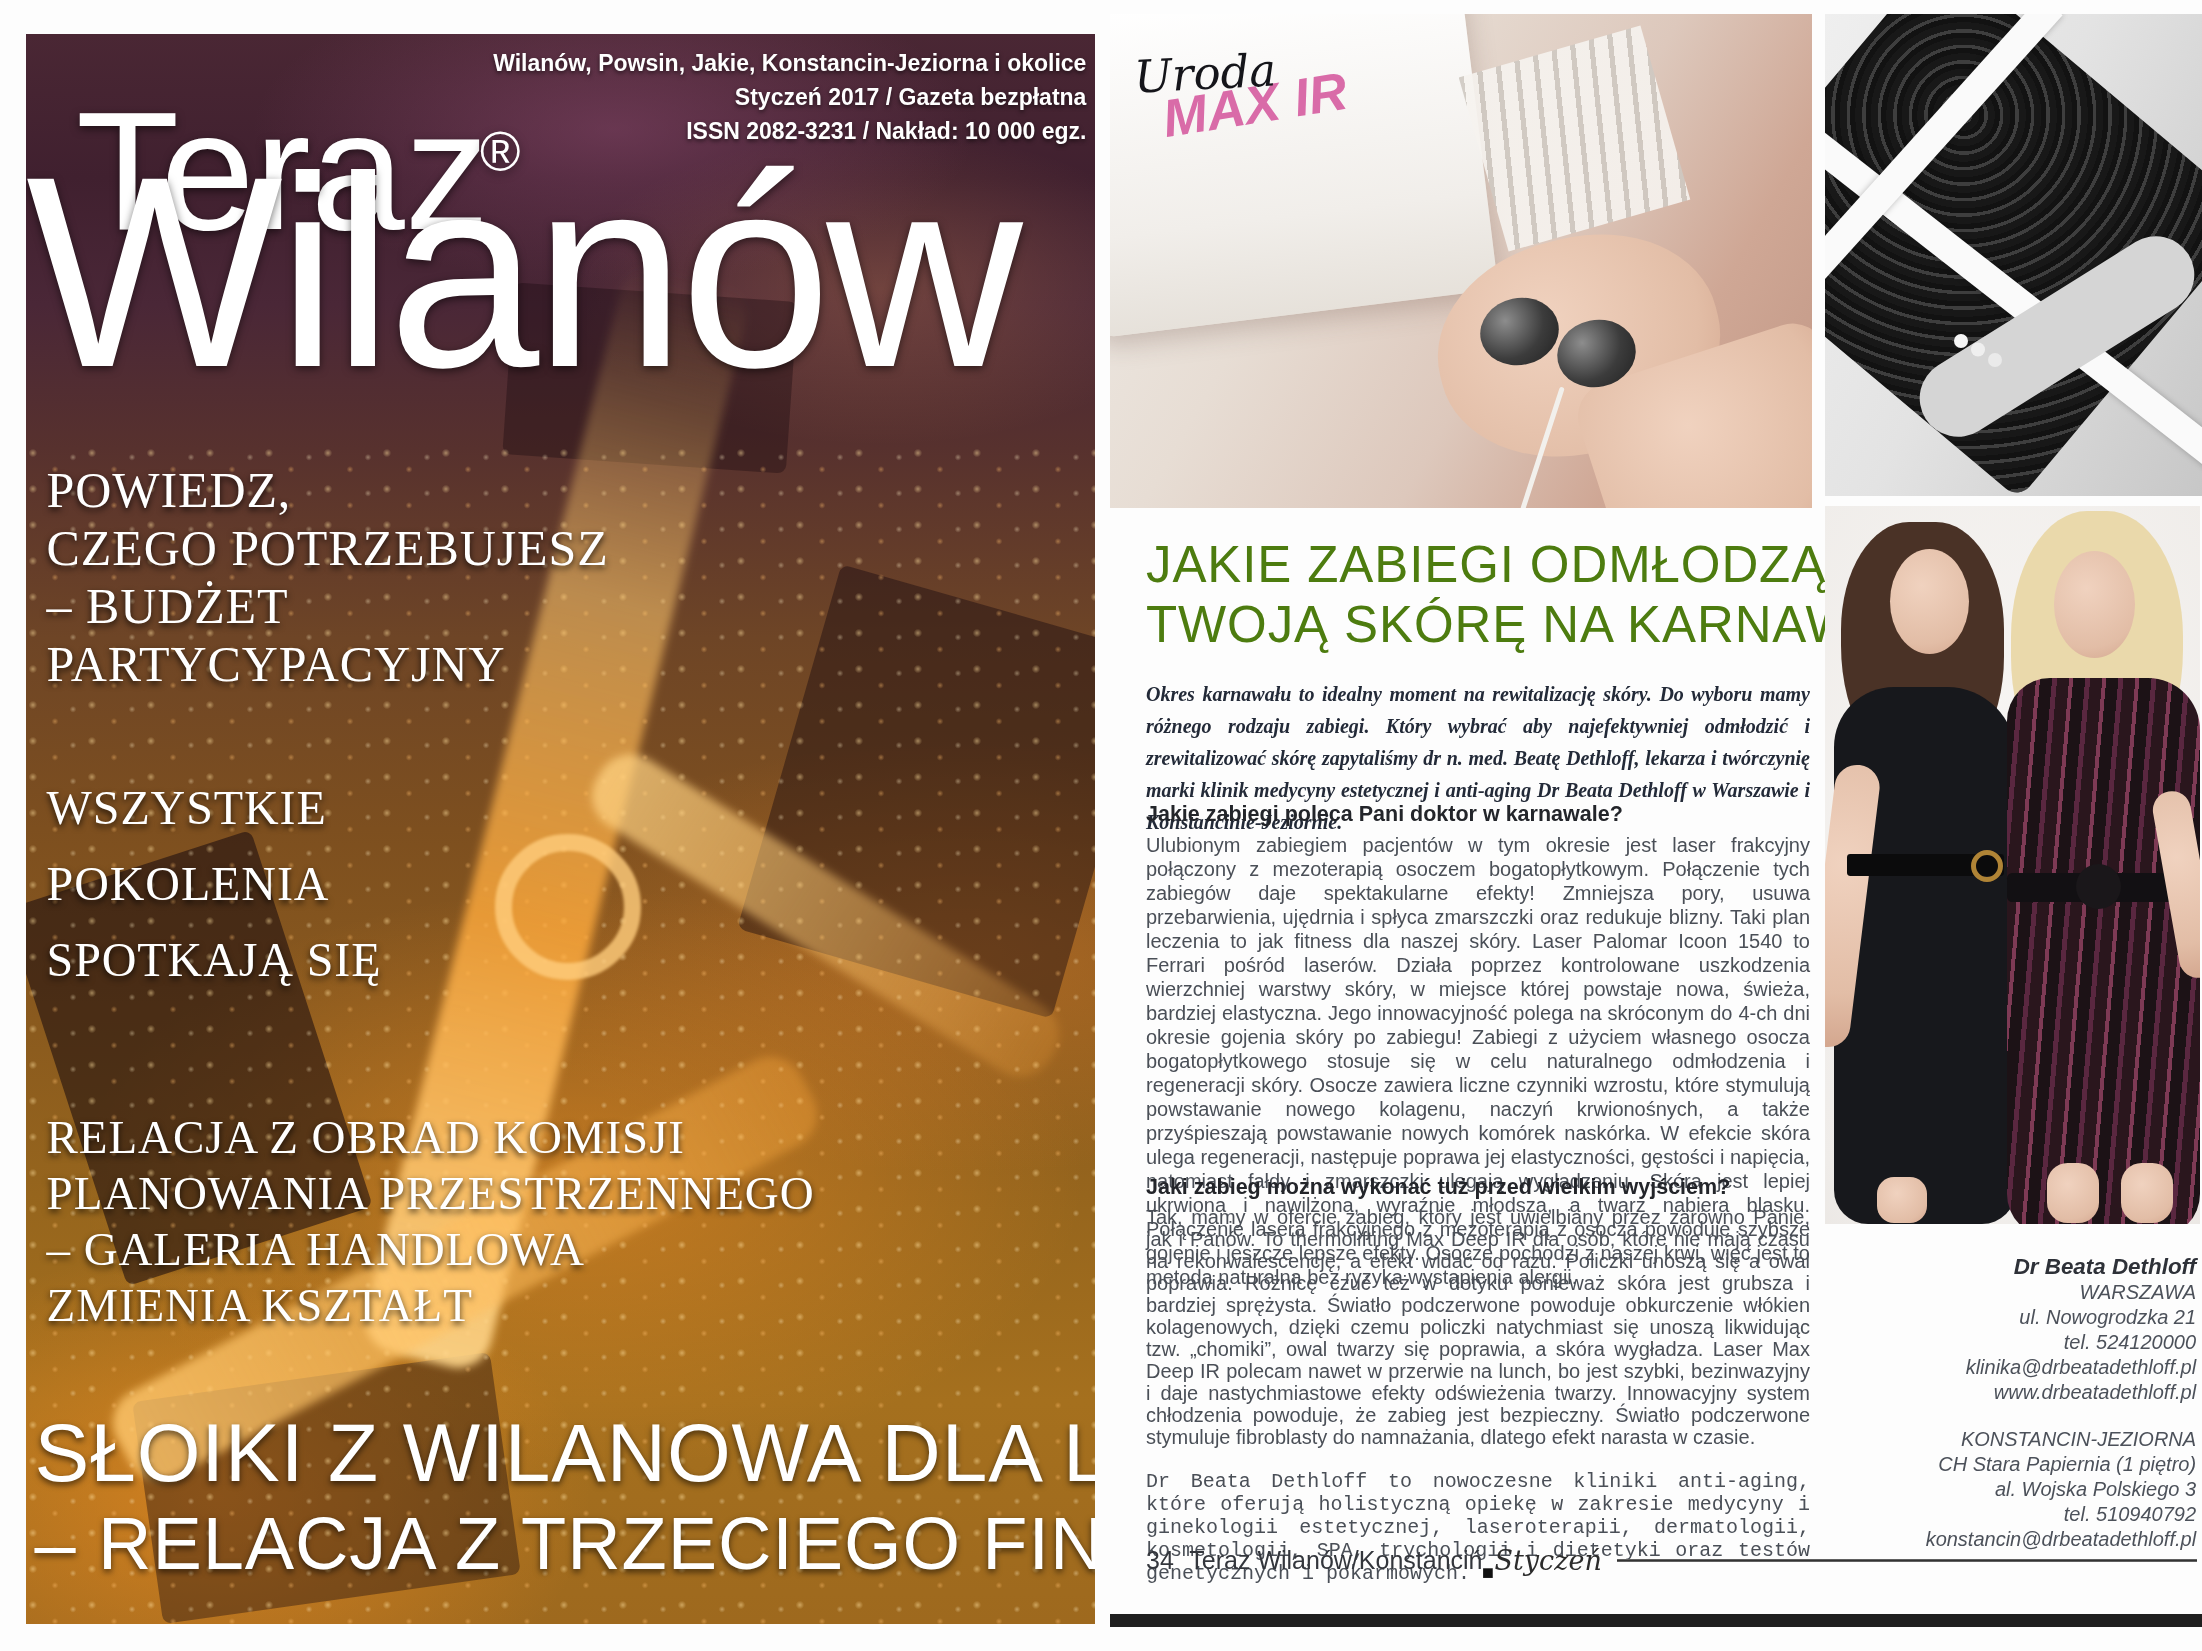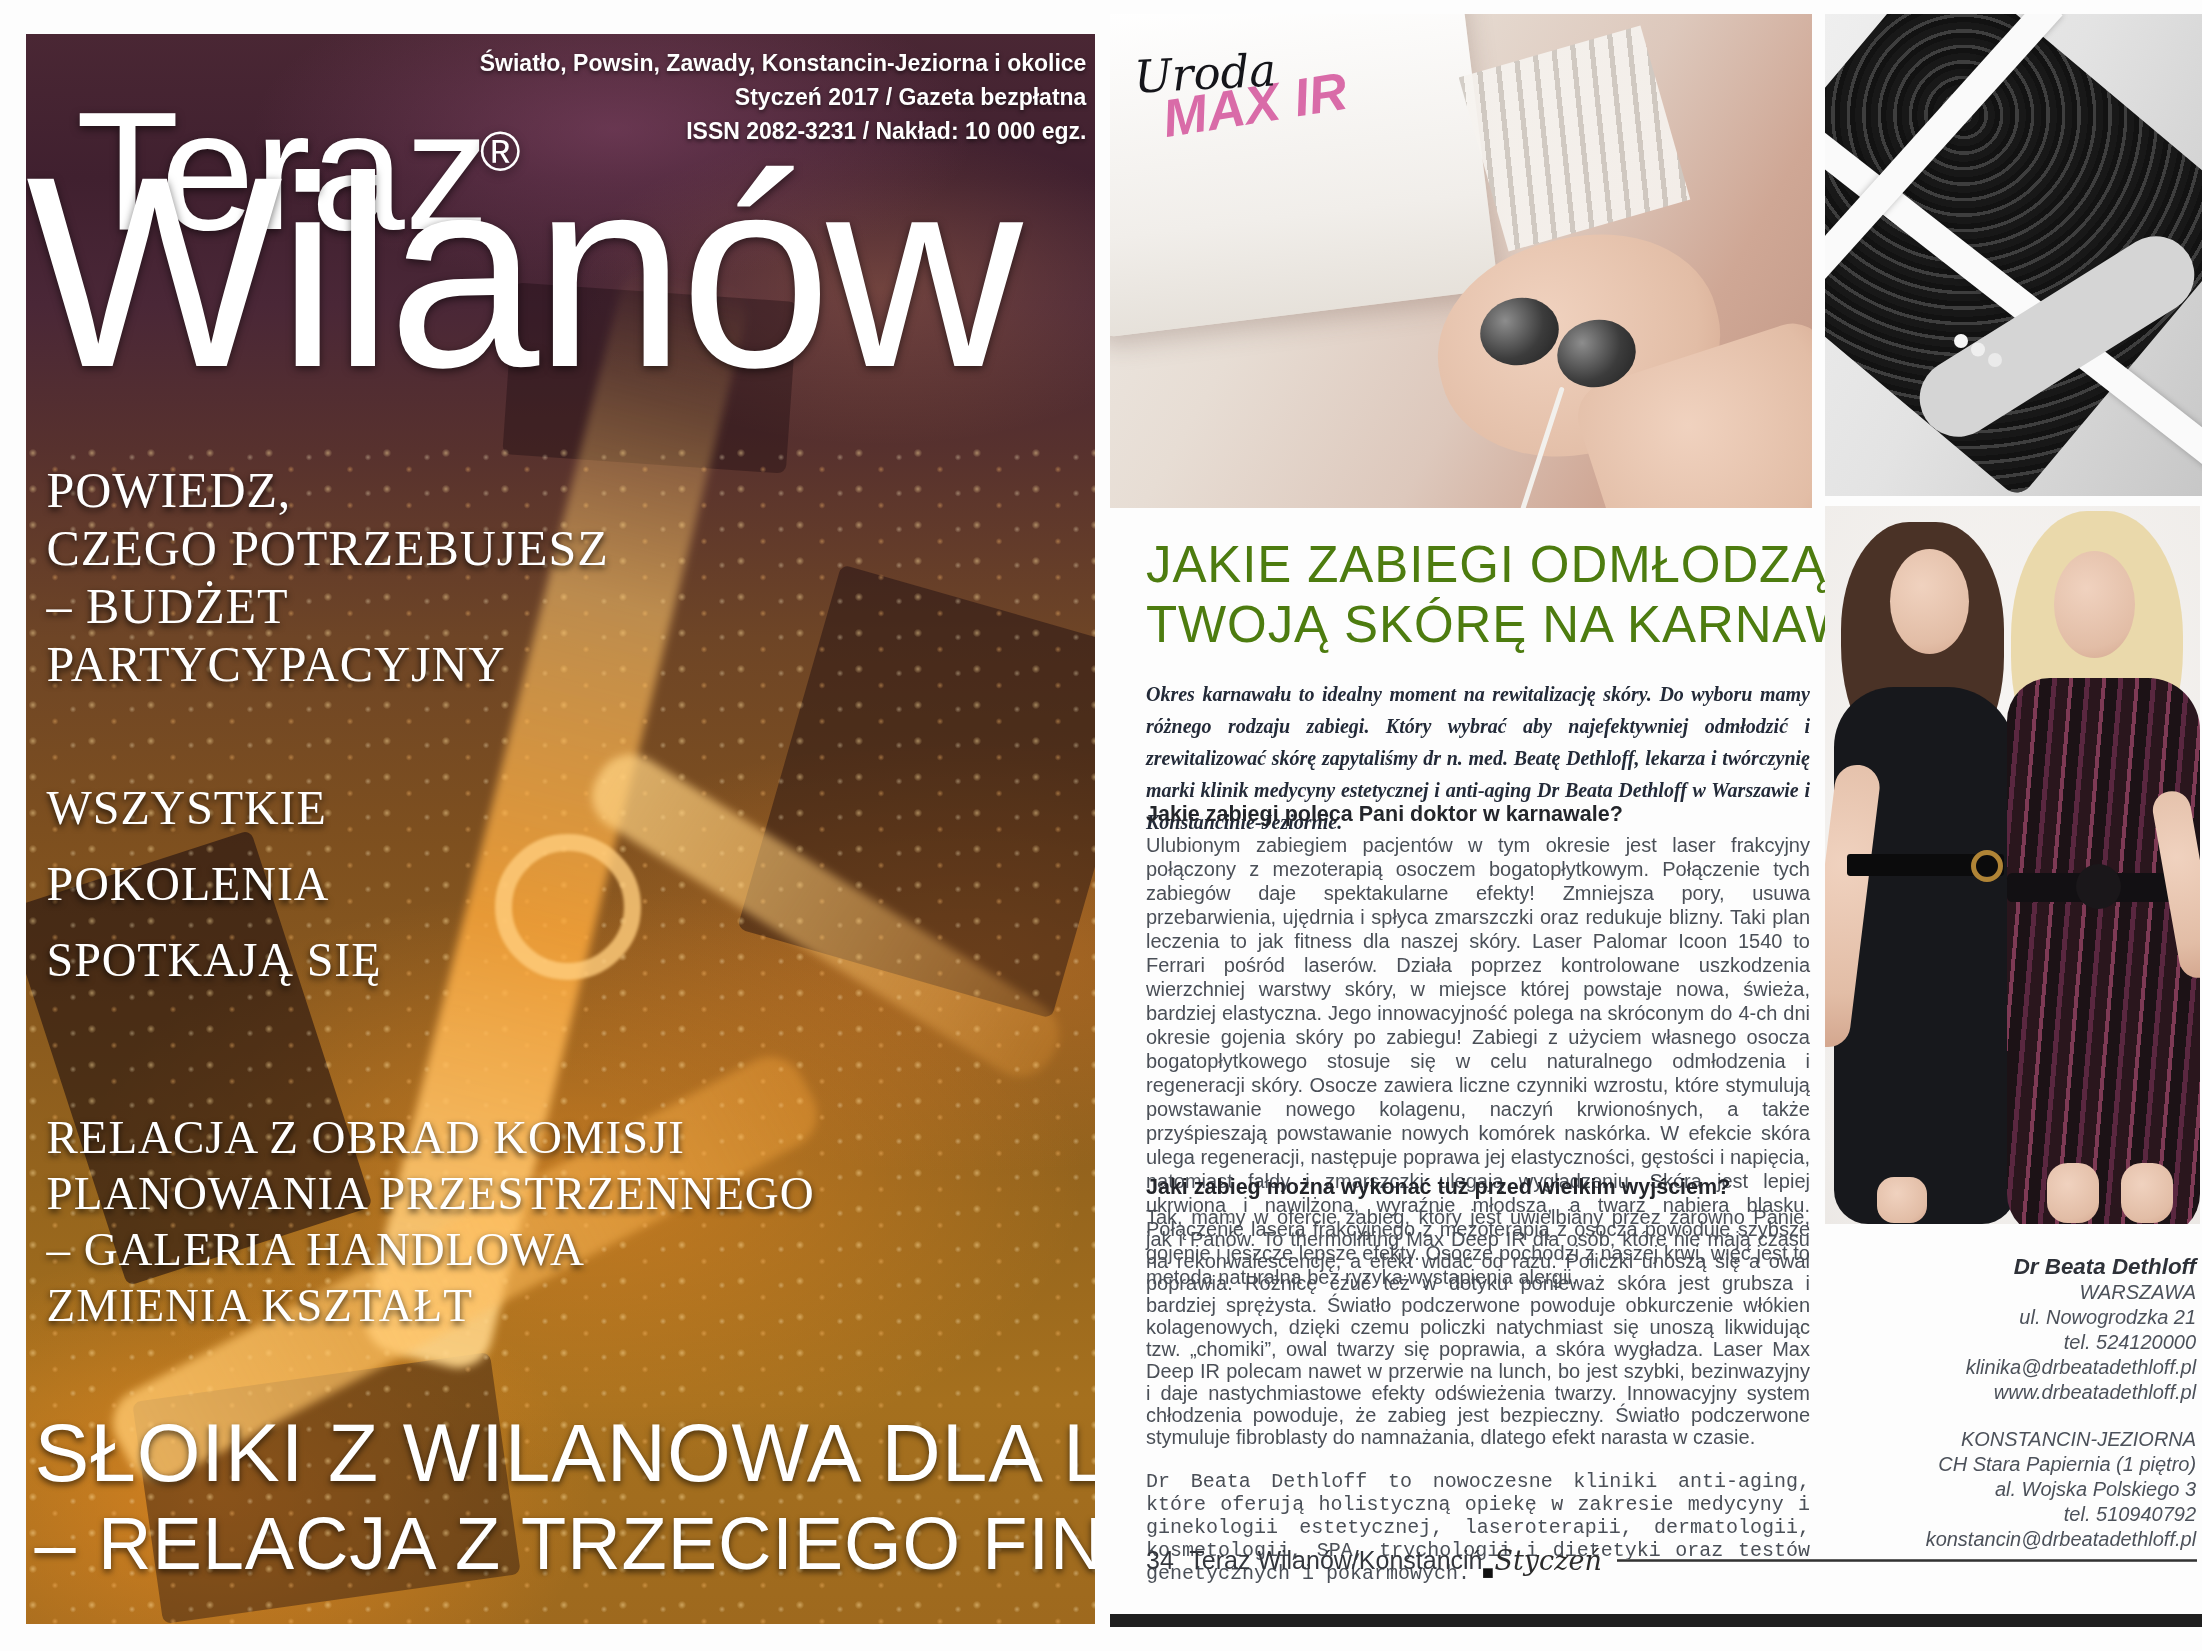--- a/index.html
+++ b/index.html
@@ -81,21 +81,21 @@
          background:linear-gradient(90deg,rgba(255,200,110,.8),rgba(255,170,60,.35));"></div>
     <div class="abs road" style="left:533px;top:843px;width:533px;height:77px;transform:rotate(32deg);
          background:linear-gradient(90deg,rgba(255,210,130,.75),rgba(255,170,60,.2));"></div>
     <div class="abs ring" style="left:469px;top:800px;width:112px;height:112px;"></div>
 
     <div class="abs masthead" style="left:50px;top:52px;font-size:169px;">Teraz</div>
     <div class="abs masthead" style="left:454px;top:91px;font-size:55px;">®</div>
     <div class="abs masthead" style="left:0px;top:102px;font-size:272px;letter-spacing:-5.2px;">Wilanów</div>
 
     <div class="abs coverinfo" style="right:8.6px;top:12px;width:654px;">
-      <div>Światło, Powsin, Zawady, Konstancin-Jeziorna i okolice</div>
+      <div>Wilanów, Powsin, Jakie, Konstancin-Jeziorna i okolice</div>
       <div>Styczeń 2017 / Gazeta bezpłatna</div>
       <div>ISSN 2082-3231 / Nakład: 10 000 egz.</div>
     </div>
 
     <div class="abs coverhead" style="left:20.6px;top:427px;font-size:50px;line-height:58px;">
       <div>POWIEDZ,</div>
       <div>CZEGO POTRZEBUJESZ</div>
       <div>– BUDŻET</div>
       <div>PARTYCYPACYJNY</div>
     </div>

